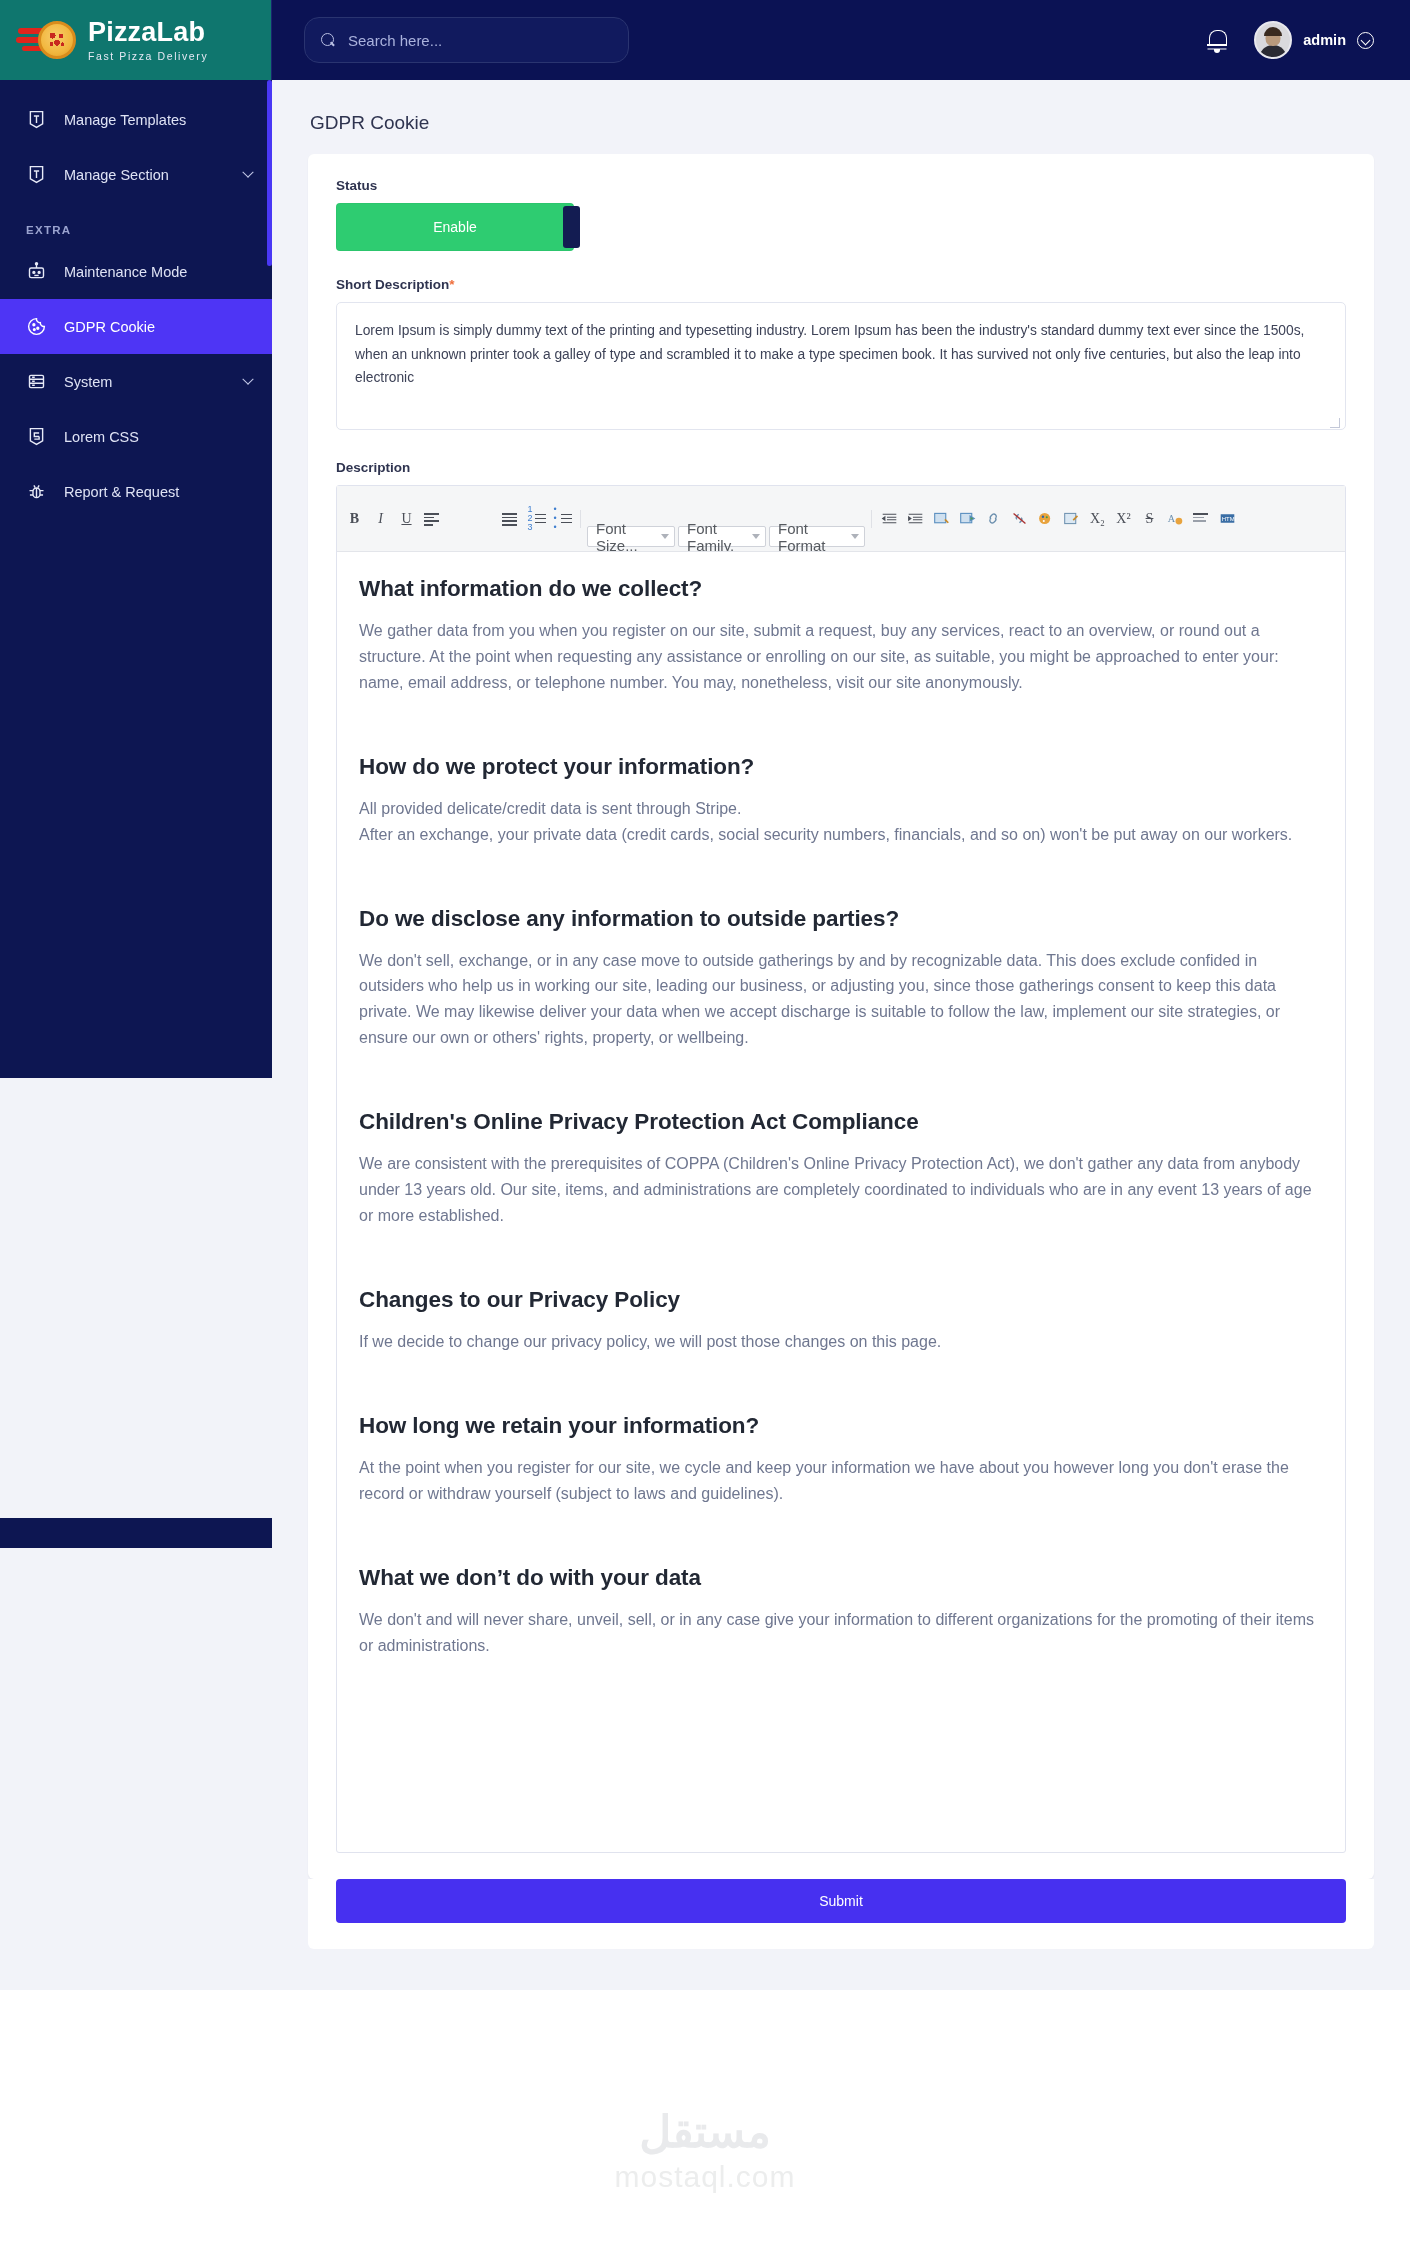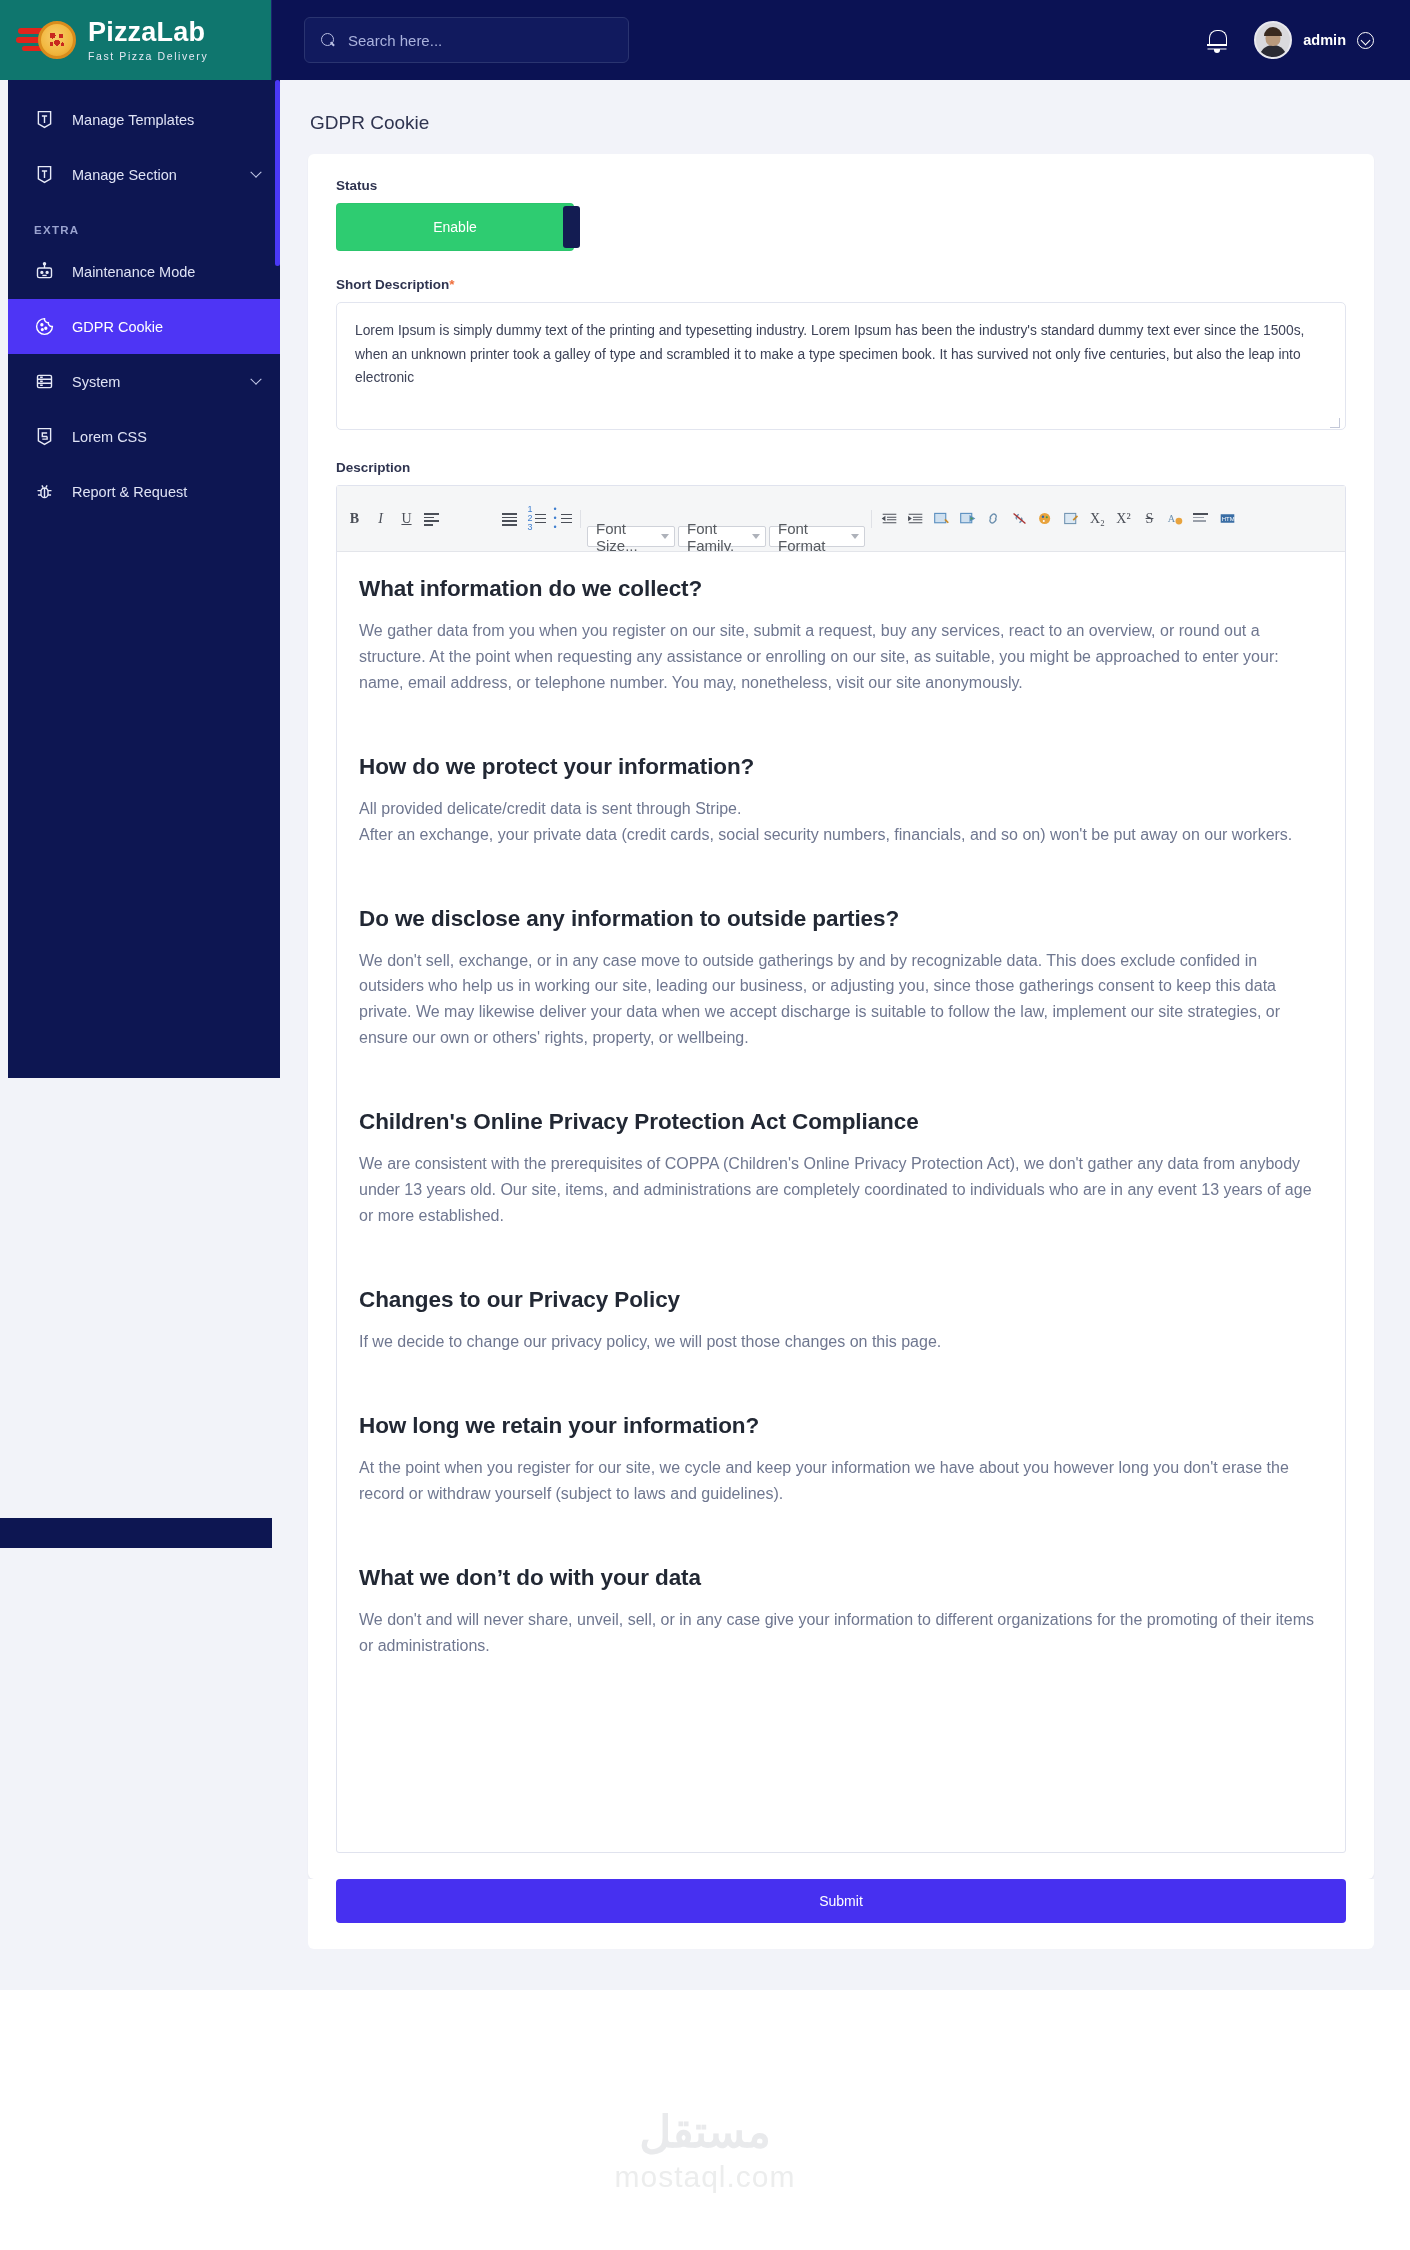--- a/index.html
+++ b/index.html
@@ -43,21 +43,21 @@
   }
   .flame i:nth-child(1){ left:2px; top:2px; width:26px; height:6px; }
   .flame i:nth-child(2){ left:0px; top:11px; width:30px; height:6px; }
   .flame i:nth-child(3){ left:6px; top:20px; width:22px; height:5px; }
   .brand-text { display:flex; flex-direction:column; justify-content:center; }
   .brand-name { color:#ffffff; font-size:27px; font-weight:700; letter-spacing:0.2px; line-height:1; }
   .brand-tag { color:#e6e9f5; font-size:10.5px; letter-spacing:1.6px; margin-top:4px; }
 
   .topbar-right-area { flex:1; height:80px; display:flex; align-items:center; justify-content:space-between; padding:0 36px 0 32px; }
   .search-box {
-    width:325px; height:46px; border:1px solid #2a3470; border-radius:6px;
+    width:325px; height:46px; border:1px solid #2a3470; border-radius:15px;
     background:#111a5e; display:flex; align-items:center; gap:12px; padding:0 16px;
   }
   .search-box .mag { width:15px; height:15px; flex:none; position:relative; }
   .search-box .mag::before{
     content:""; position:absolute; left:0; top:0; width:11px; height:11px;
     border:1.6px solid #b9c0e4; border-radius:50%;
   }
   .search-box .mag::after{
     content:""; position:absolute; left:9px; top:10px; width:5px; height:1.6px;
     background:#b9c0e4; transform:rotate(45deg);
@@ -90,21 +90,21 @@
   .user-name { color:#ffffff; font-size:14.5px; font-weight:700; }
   .chev-circle { width:17px; height:17px; border:1.6px solid #ffffff; border-radius:50%; position:relative; }
   .chev-circle::after{
     content:""; position:absolute; left:4px; top:4.5px; width:6px; height:6px;
     border-right:1.6px solid #ffffff; border-bottom:1.6px solid #ffffff;
     transform:rotate(45deg);
   }
 
   
   .sidebar {
-    position:absolute; left:8px; top:80px; width:272px; height:998px;
+    position:absolute; left:0; top:80px; width:272px; height:998px;
     background:#0d1652; padding-top:12px; z-index:4;
   }
   .sidebar-scroll-track{ position:absolute; right:0; top:0; width:5px; height:998px; background:#0d1652; }
   .sidebar-scroll-thumb{ position:absolute; right:0; top:0; width:5px; height:186px; background:#4a38f5; border-radius:3px; }
   .nav-item {
     height:55px; display:flex; align-items:center; gap:17px; padding:0 20px 0 26px;
     color:#dfe3f5; font-size:14.5px; cursor:pointer; position:relative;
   }
   .nav-item.active { background:#4e35f5; color:#ffffff; }
   .nav-item .caret { margin-left:auto; width:8px; height:8px; border-right:1.8px solid #c3c9e8; border-bottom:1.8px solid #c3c9e8; transform:rotate(45deg) translate(-2px,-2px); }

